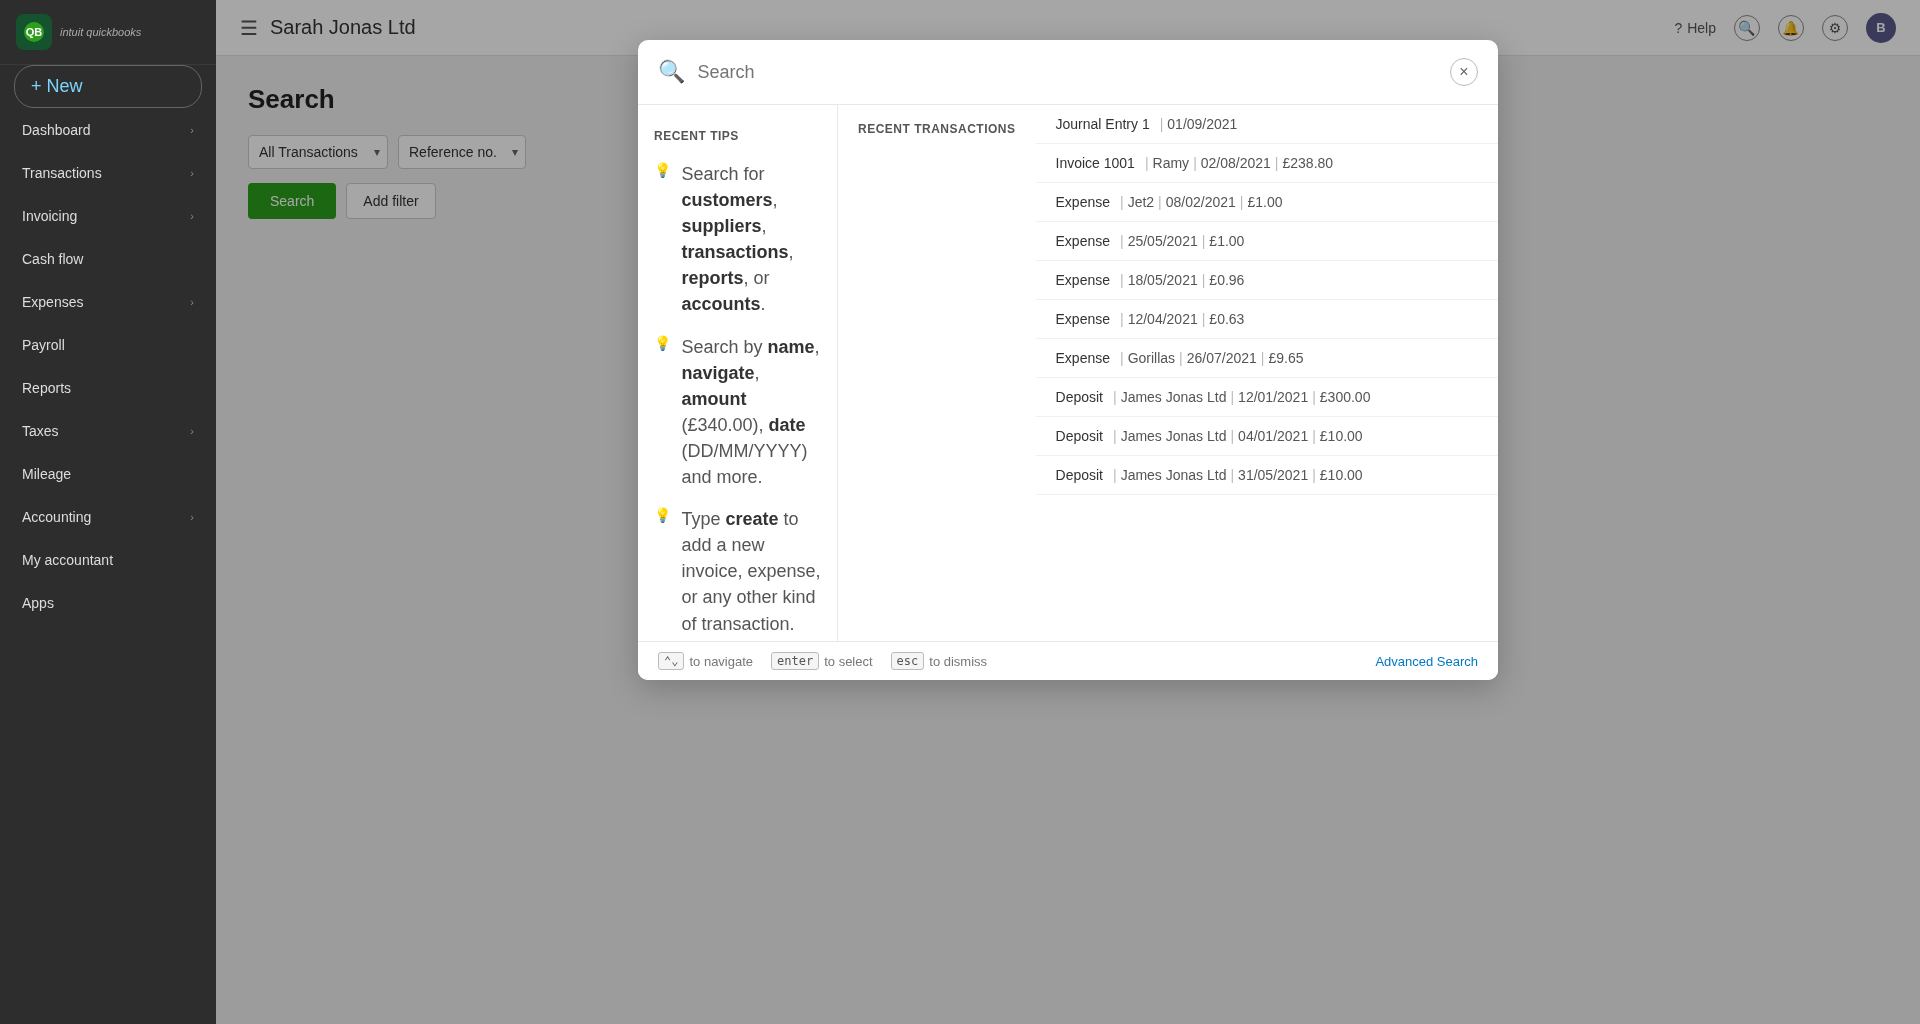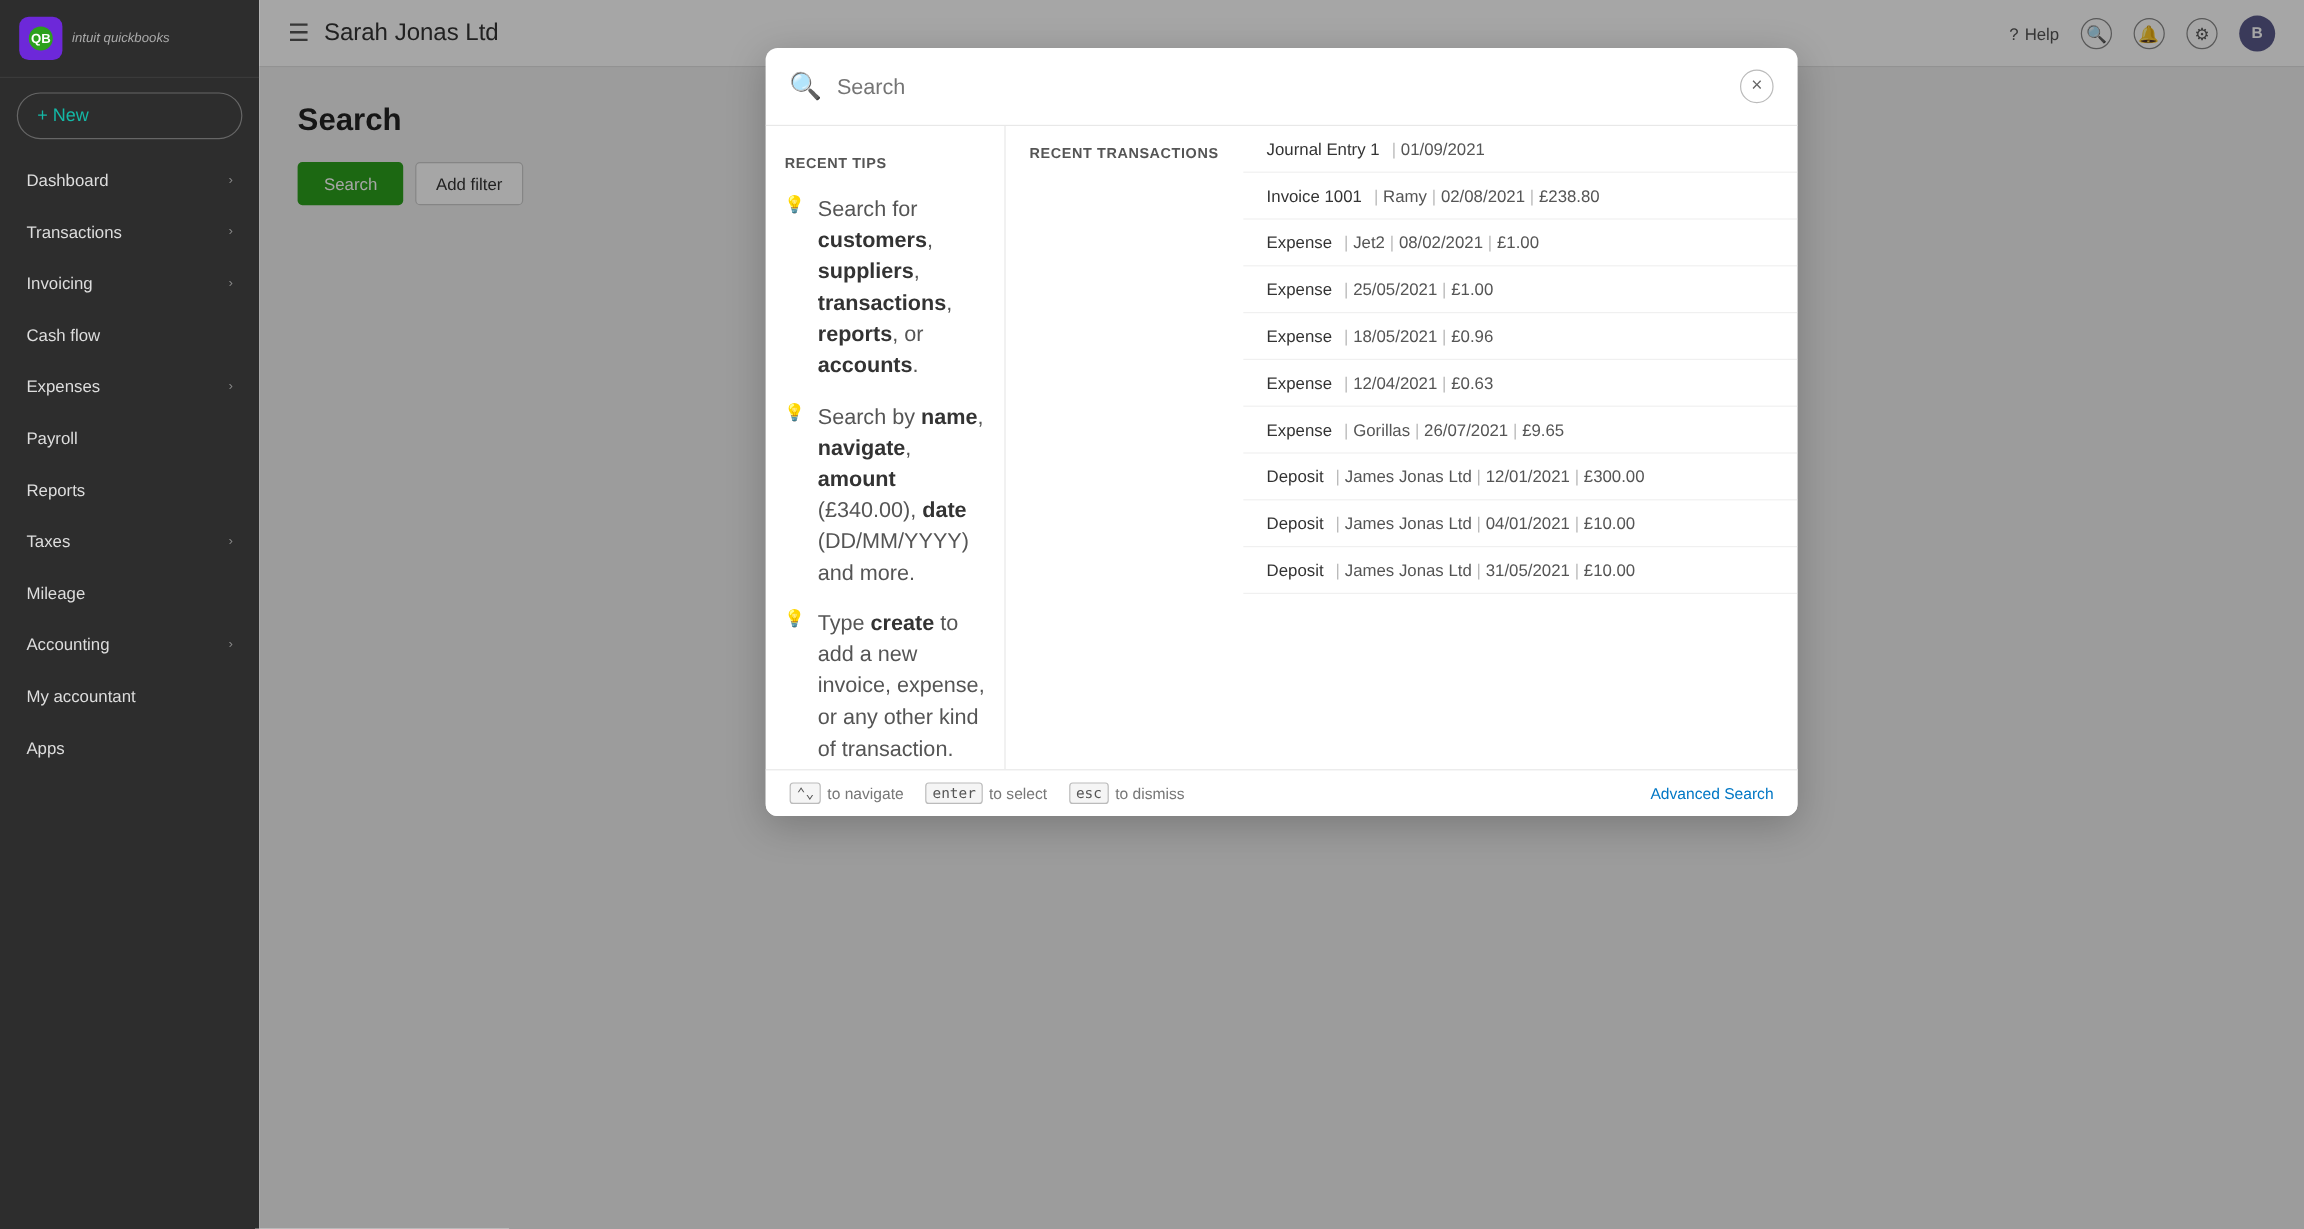--- a/index.html
+++ b/index.html
@@ -17,34 +17,34 @@
     }
     .sidebar-logo {
       display: flex;
       align-items: center;
       padding: 14px 16px;
       border-bottom: 1px solid #3a3a3a;
     }
     .logo-icon {
       width: 36px;
       height: 36px;
-      background: #6d28d9;
+      background: #14532d;
       border-radius: 8px;
       display: flex; align-items: center; justify-content: center;
       font-size: 11px; color: #fff; font-weight: bold; margin-right: 8px;
       flex-shrink: 0;
     }
 
     .new-button {
-      margin: 12px 14px;
+      margin: 0 14px;
       background: #2d2d2d;
       border: 1.5px solid #666;
       border-radius: 20px;
-      color: #14b8a6;
-      font-size: 15px;
+      color: #7dd3fc;
+      font-size: 18px;
       padding: 10px 16px;
       cursor: pointer;
       display: flex;
       align-items: center;
       gap: 6px;
       font-weight: 500;
     }
 
     .nav-item {
       display: flex;
@@ -364,20 +364,35 @@
       </div>
       <div class="header-icon">🔍</div>
       <div class="header-icon">🔔</div>
       <div class="header-icon">⚙</div>
       <div class="header-avatar">B</div>
     </div>
   </div>
 
   <div class="page-content">
     <div class="page-title">Search</div>
+    <div class="filter-row">
+      <div class="select-wrapper">
+        <select class="filter-select">
+          <option>All Transactions</option>
+          <option>Invoices</option>
+          <option>Expenses</option>
+          <option>Deposits</option>
+        </select>
+      </div>
+      <div class="select-wrapper">
+        <select class="filter-select">
+          <option>Reference no.</option>
+        </select>
+      </div>
+    </div>
     <div style="display:flex;gap:10px;">
       <button class="search-btn">Search</button>
       <button class="add-filter-btn">Add filter</button>
     </div>
   </div>
 
   <div class="overlay">
 
     <div class="search-modal">
 

